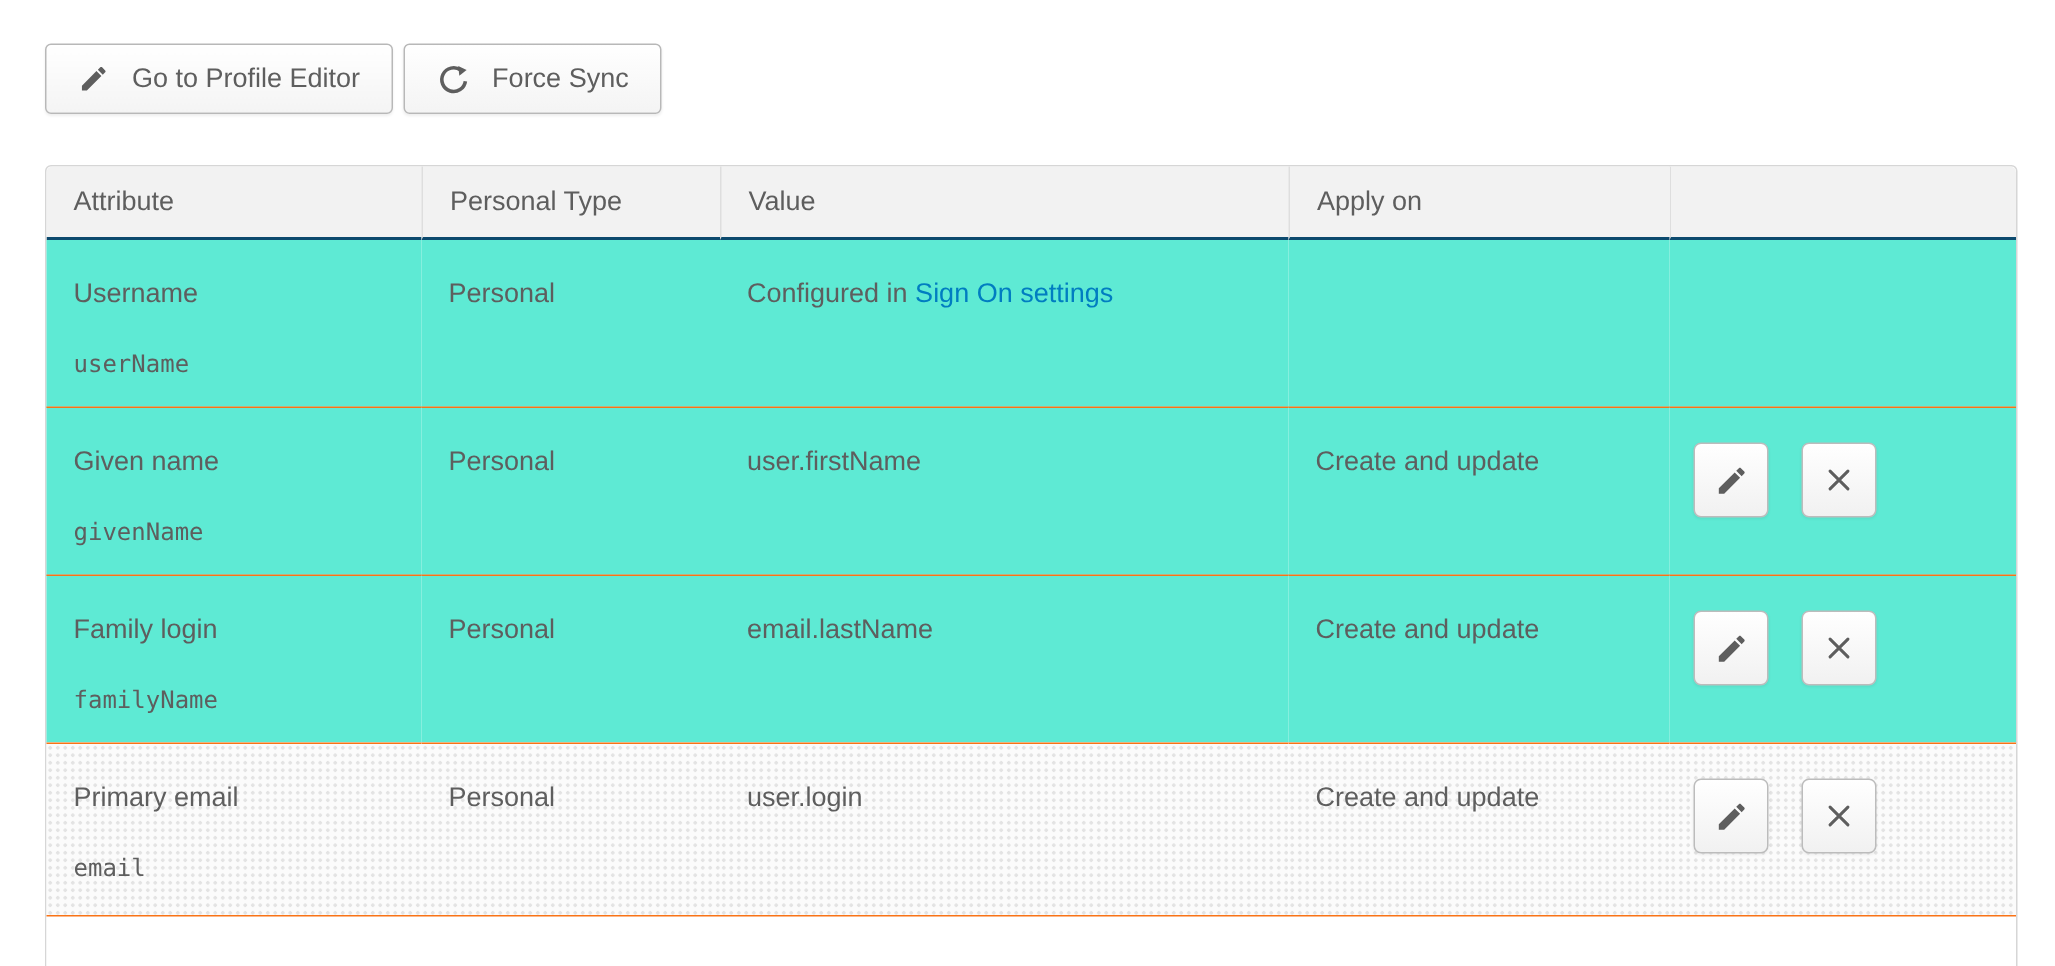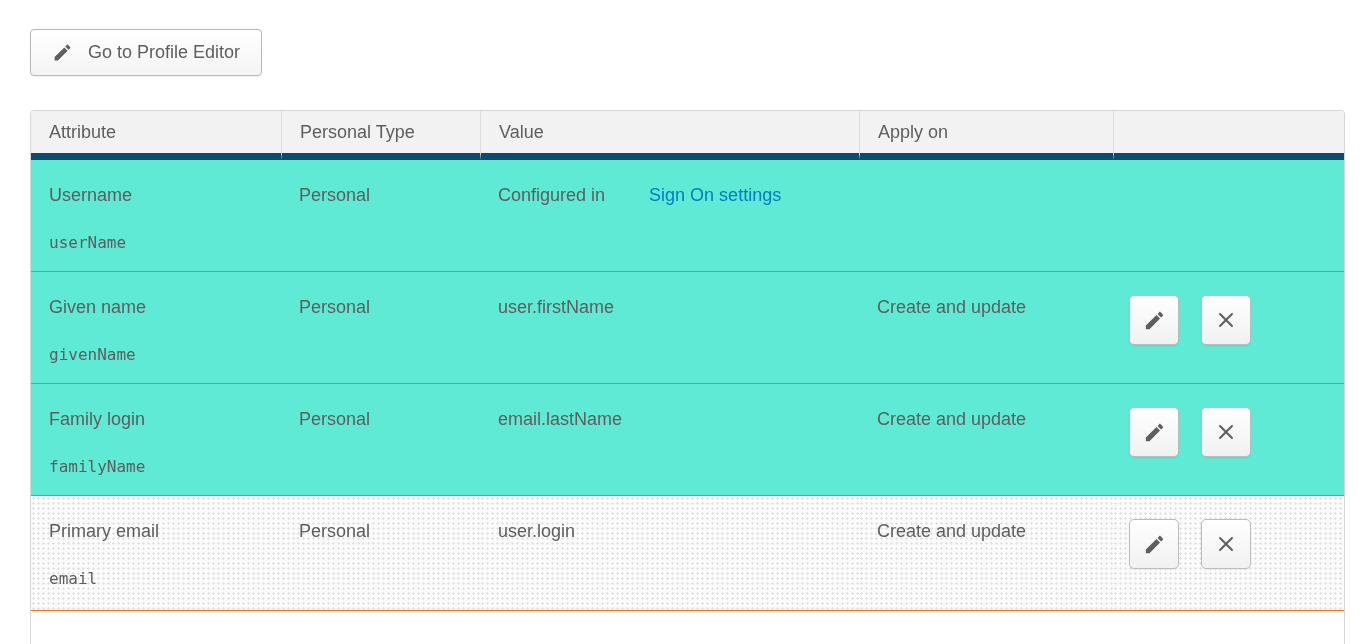--- a/index.html
+++ b/index.html
@@ -32,42 +32,42 @@
     border-collapse: separate; border-spacing: 0;
     border: 1px solid #d6d6d6; border-radius: 4px;
     background: #fff;
   }
   thead th {
     background: #f2f2f2;
     height: 49px;
     text-align: left;
     padding: 0 0 0 18px;
     font-weight: 400; font-size: 18px; color: #5e5e5e;
-    border-bottom: 7px solid #0c4a6e;
+    border-bottom: 2px solid #0c4a6e;
   }
   thead th + th { border-left: 1px solid #dedede; }
   thead th:first-child { border-top-left-radius: 4px; }
   thead th:last-child  { border-top-right-radius: 4px; }
 
   tbody td {
     vertical-align: top;
     padding: 23px 18px 18px 18px;
     font-size: 18px; line-height: 24px;
     height: 110px;
     background: #5eead4;
   }
   tbody tr + tr td { border-top: 1px solid #f97316; }
 
   .attr-label { font-size: 18px; }
   .attr-code {
     font-family: "DejaVu Sans Mono", monospace;
     font-size: 16px; line-height: 20px;
     margin-top: 26px;
   }
-  a.signon-link { color: #007dc1; text-decoration: none; cursor: pointer; margin-left: 39px; }
+  a.signon-link { color: #007dc1; text-decoration: none; cursor: pointer; }
 
   tr.highlighted td {
     height: 115px;
     background-color: #fbfbfb;
     background-image: radial-gradient(#e3e3e3 1px, rgba(0,0,0,0) 1.15px);
     background-size: 5px 5px;
   }
 
   td.actions-cell { padding: 23px 0 0 16px; }
   .actions { display: flex; gap: 22px; }
@@ -86,20 +86,29 @@
 <div class="page">
 
   <div class="toolbar">
     <button class="btn">
       <span style="display:inline-flex;">
         <svg width="21" height="21" viewBox="0 0 24 24" fill="#5e5e5e" xmlns="http://www.w3.org/2000/svg">
           <path d="M3 17.25V21h3.75L17.81 9.94l-3.75-3.75L3 17.25zM20.71 7.04c.39-.39.39-1.02 0-1.41l-2.34-2.34c-.39-.39-1.02-.39-1.41 0l-1.83 1.83 3.75 3.75 1.83-1.83z"></path>
         </svg>
       </span>
       <span>Go to Profile Editor</span>
+    </button>
+    <button class="btn">
+      <span style="display:inline-flex;">
+        <svg width="22" height="22" viewBox="0 0 24 24" xmlns="http://www.w3.org/2000/svg">
+          <path d="M17.6 5.2 A8.6 8.6 0 1 0 21 13.2" fill="none" stroke="#5e5e5e" stroke-width="2.6"></path>
+          <path d="M15.8 2.1 L21.9 5.0 L16.6 9.3 Z" fill="#5e5e5e"></path>
+        </svg>
+      </span>
+      <span>Force Sync</span>
     </button>
   </div>
 
   <table class="attr-table">
     <colgroup>
       <col style="width:250px">
         <col style="width:199px">
         <col style="width:379px">
         <col style="width:254px">
         <col>

